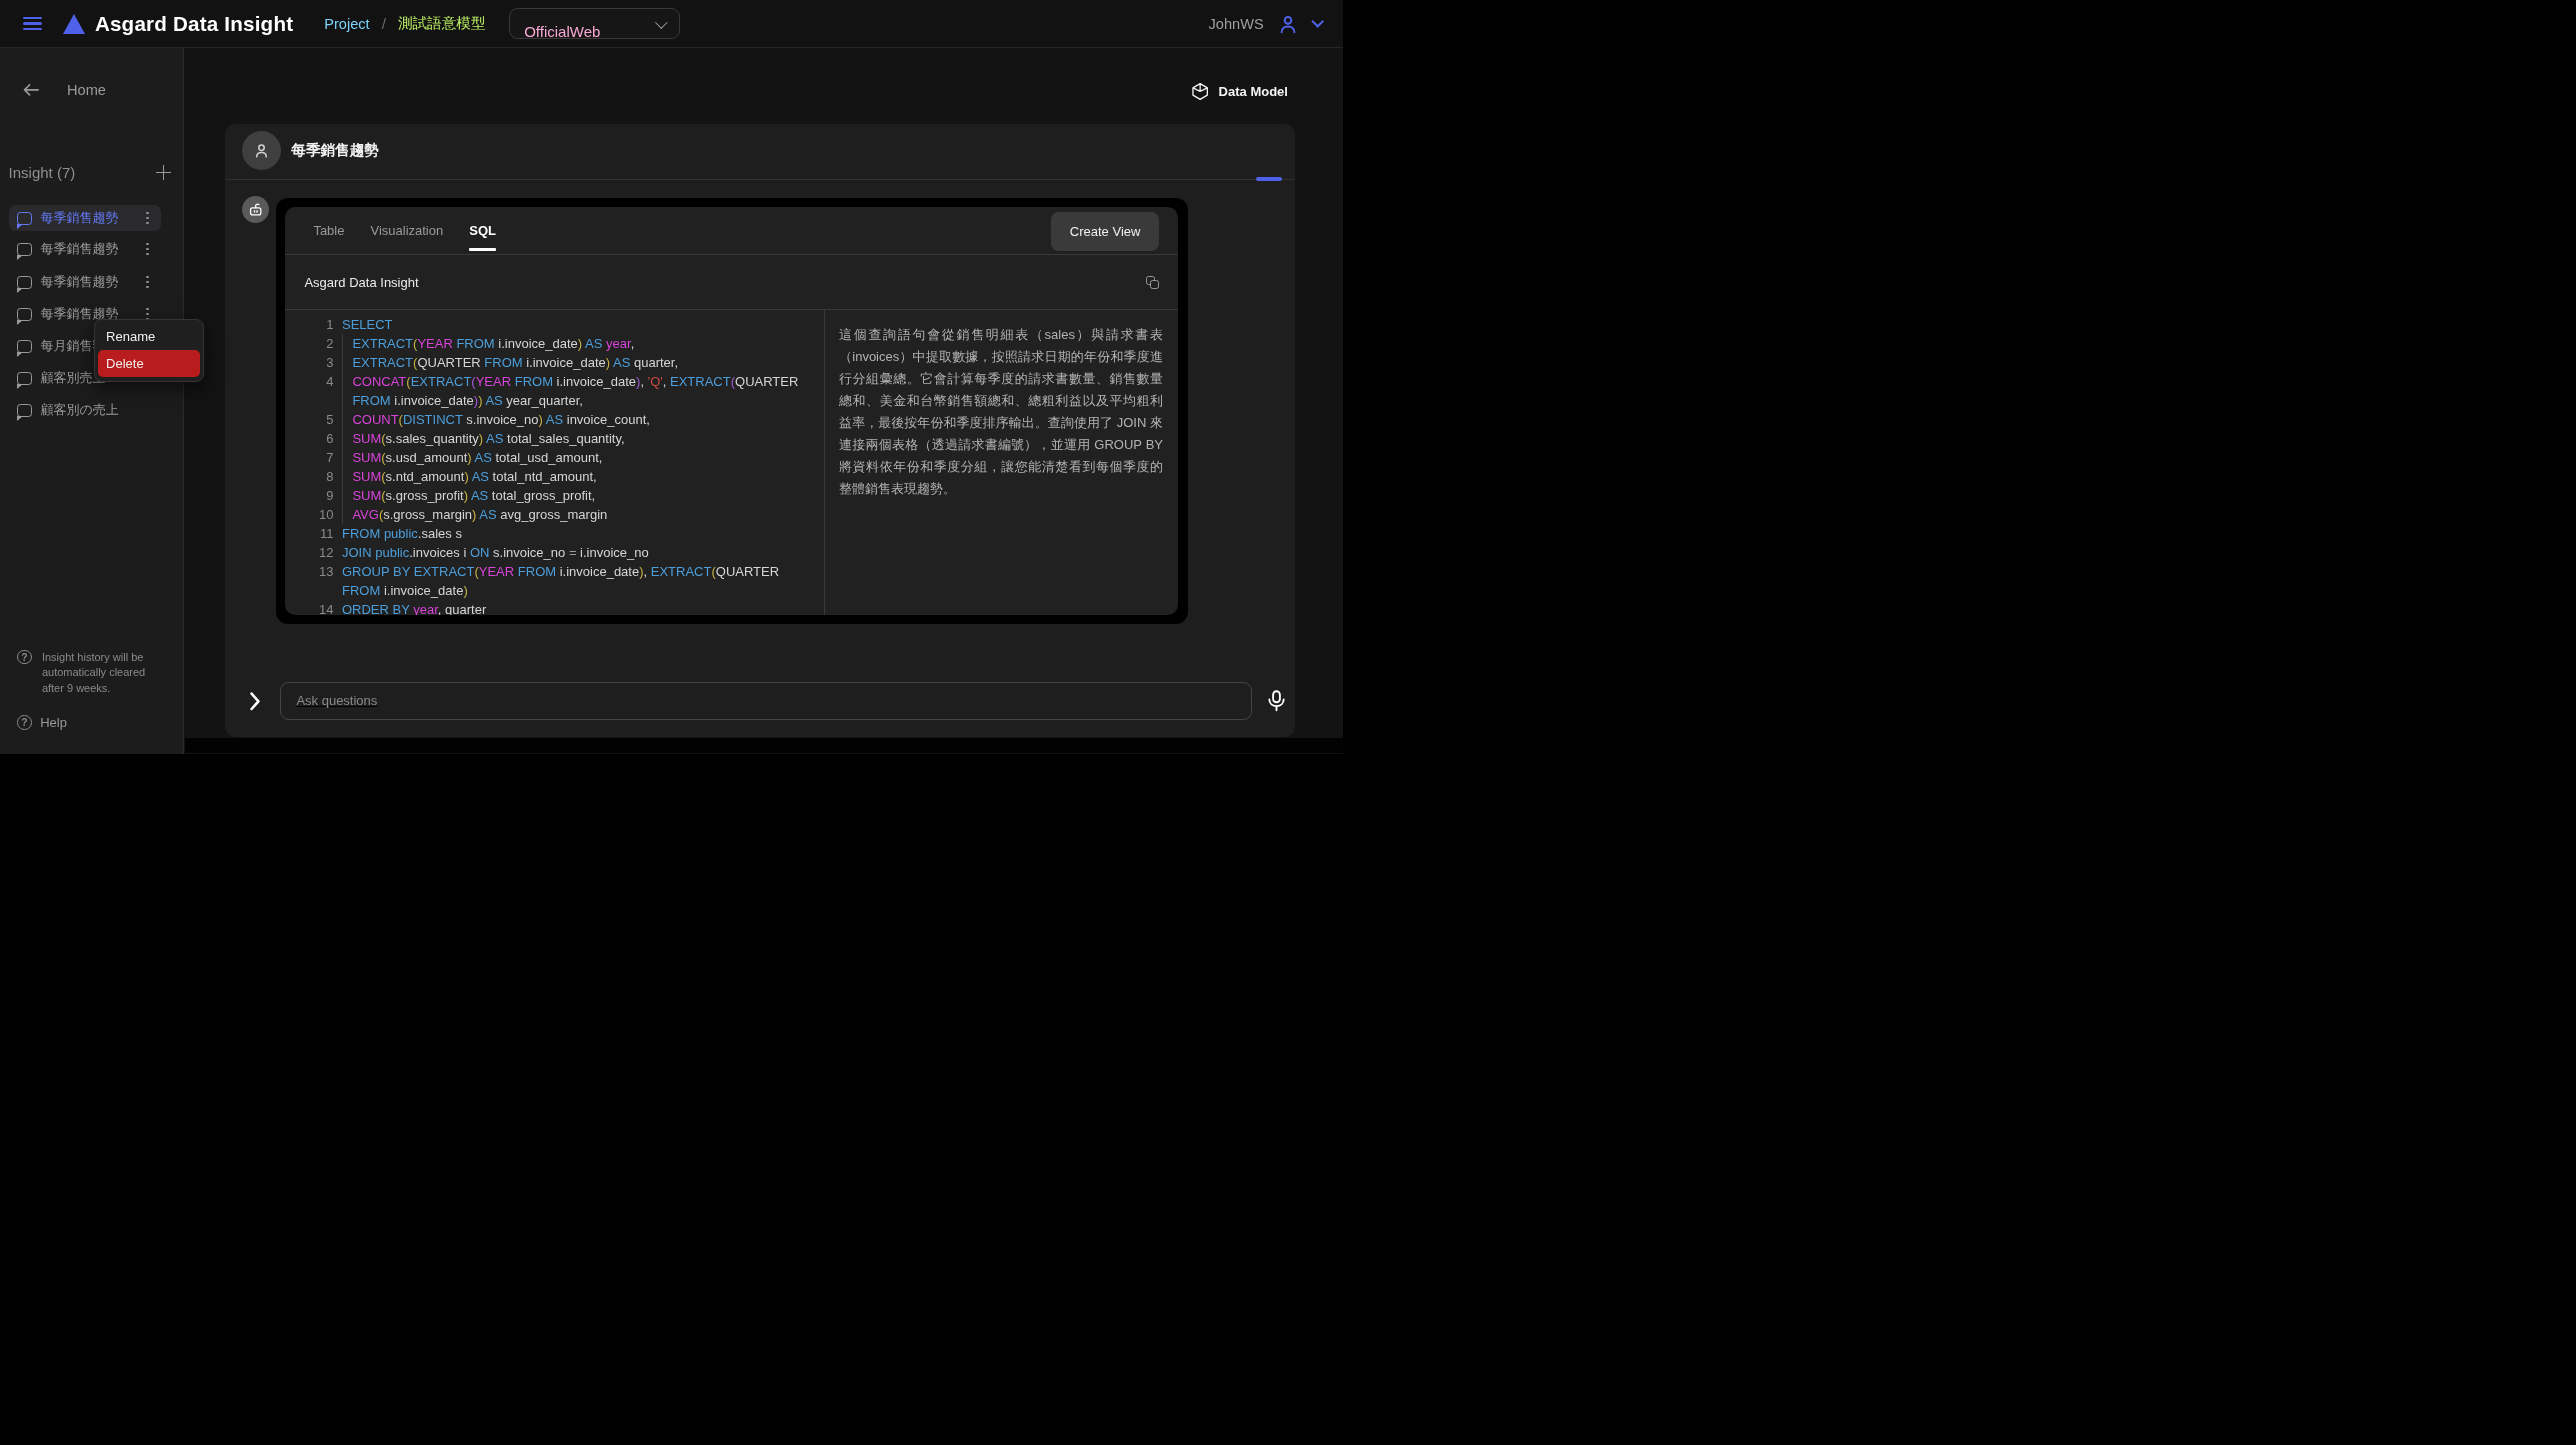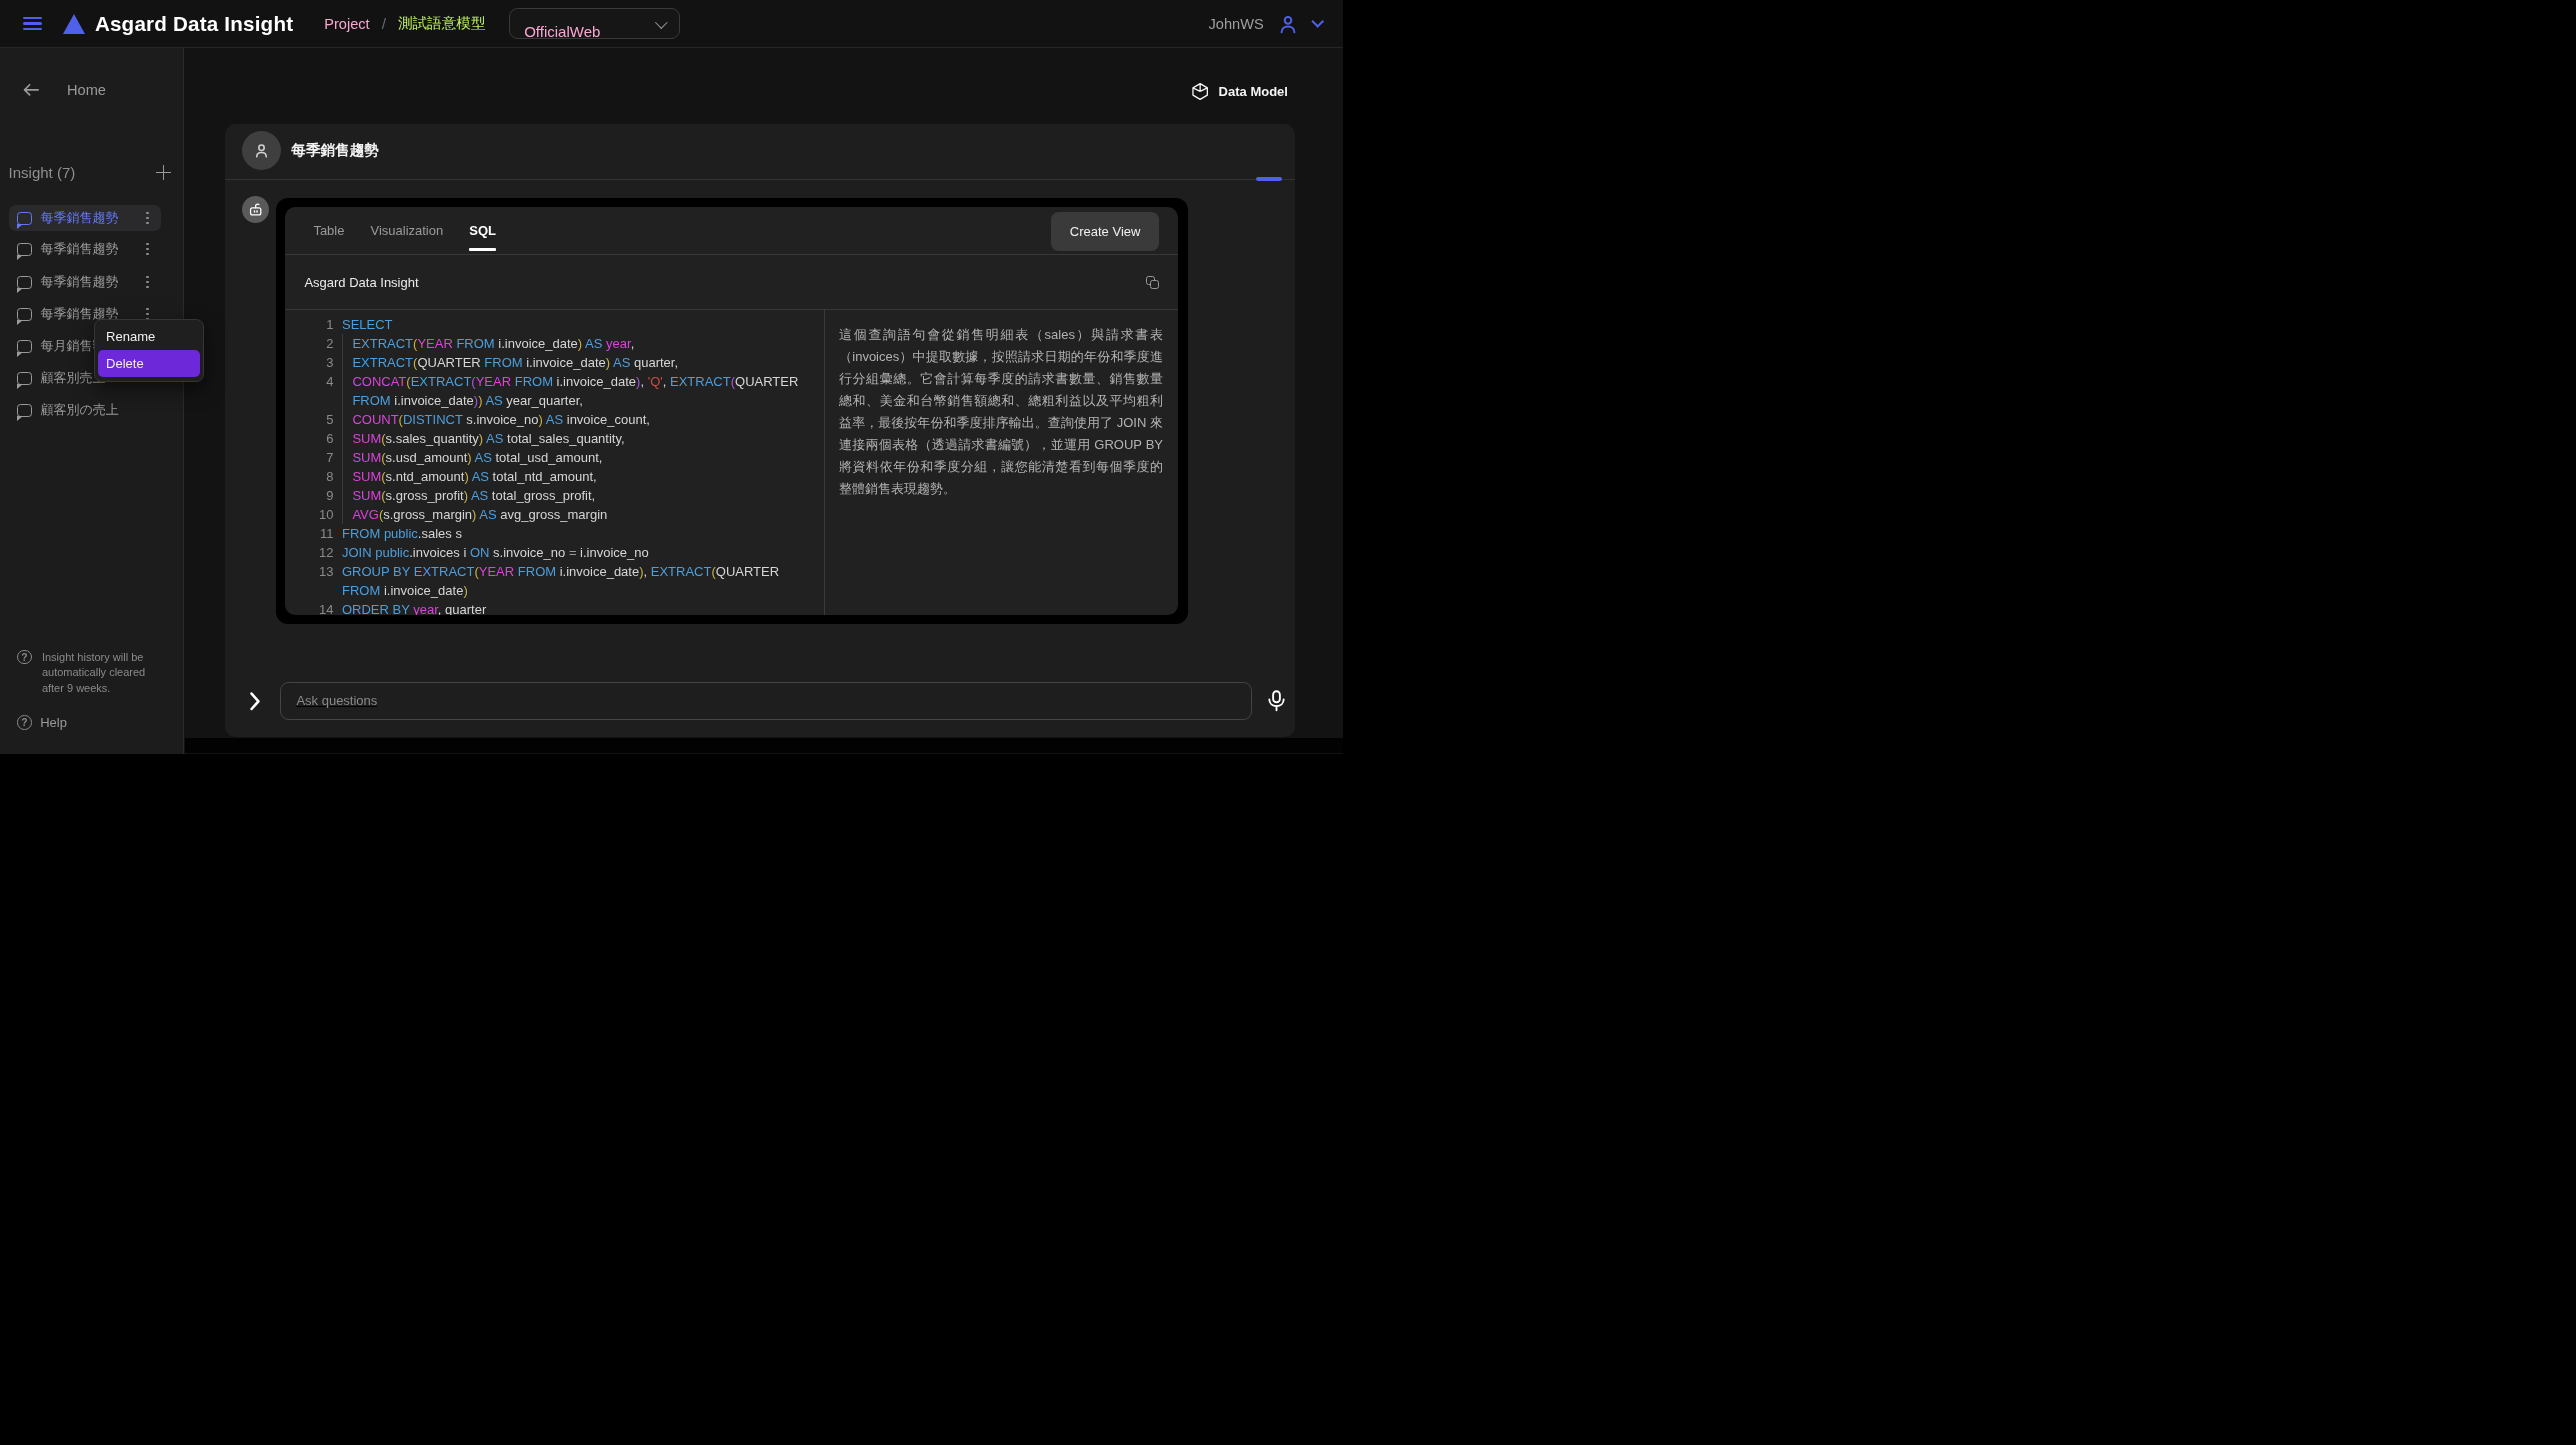--- a/index.html
+++ b/index.html
@@ -10,21 +10,21 @@
   #app { position:relative; width:1343px; height:754px; background:#121212; }
   #header { position:absolute; left:0; top:0; width:1343px; height:48px;
     background:#121212; border-bottom:0.9px solid #262626; display:flex; align-items:center; z-index:5; }
   .hamburger { width:19px; height:13.7px; margin-left:23px; display:flex; flex-direction:column;
     justify-content:space-between; cursor:pointer; }
   .hamburger span { display:block; height:2.6px; border-radius:1.7px; background:#4e61e8; }
   .logo-tri { width:0; height:0; margin-left:20.6px;
     border-left:11px solid transparent; border-right:11px solid transparent; border-bottom:20.6px solid #4e61e8; }
   .app-title { color:#ffffff; font-size:20.6px; font-weight:700; margin-left:10.3px; letter-spacing:0.2px; }
   .breadcrumb { display:flex; align-items:center; margin-left:31px; gap:12px; font-size:14.6px; }
-  .bc-section { color:#f9a8d4; }
+  .bc-section { color:#7dd3fc; }
   .bc-sep { color:#6a6a6a; font-size:15.4px; }
   .bc-page { color:#bef264; }
   .ws-select { margin-left:24px; height:31px; min-width:171px; border:0.9px solid #3a3a3a; border-radius:8.6px;
     display:flex; align-items:center; justify-content:space-between; padding:0 13.7px; cursor:pointer; background:#161616; }
   .ws-select .val { color:#f9a8d4; font-size:15px;margin-top:16px; }
   .chev { width:8.6px; height:8.6px; border-right:1.7px solid #9a9a9a; border-bottom:1.7px solid #9a9a9a;
     transform:rotate(45deg); margin-top:-3.4px; }
   .header-right { margin-left:auto; display:flex; align-items:center; margin-right:20.6px; gap:13.7px; }
   .user-name { color:#9e9e9e; font-size:14.6px; }
   .chev-blue { border-color:#4e61e8; width:9.4px; height:9.4px; border-width:2.1px; }
@@ -55,21 +55,21 @@
   .hist-row { display:flex; gap:10.3px; align-items:flex-start; }
   .hist-text { color:#8a8a8a; font-size:11px; line-height:15.4px; width:120px; }
   .help-row { display:flex; gap:8.6px; align-items:center; margin-top:19px; color:#9a9a9a; font-size:13px; cursor:pointer; }
 
   
   #ctx-menu { position:absolute; left:94px; top:319px; width:110px; background:#1f1f1f;
     border:0.9px solid #353535; border-radius:7.7px; box-shadow:0 6.9px 20.6px rgba(0,0,0,.55);
     z-index:20; padding:3.4px; }
   .ctx-item { height:27px; display:flex; align-items:center; padding:0 7.7px; border-radius:5.1px;
     color:#f0f0f0; font-size:13px; cursor:pointer; }
-  .ctx-item.hover { background:#6d28d9; }
+  .ctx-item.hover { background:#b91c1c; }
 
   
   #main-bg { position:absolute; left:185px; top:48px; right:0; bottom:0; background:#131313; }
   #bottom-strip { position:absolute; left:185px; top:738px; right:0; height:15.4px; background:#020202; }
   .datamodel-btn { position:absolute; left:1192px; top:83px; display:flex; align-items:center; gap:10.3px;
     color:#f5f5f5; font-size:13px; font-weight:600; cursor:pointer; z-index:3; }
   #panel { position:absolute; left:225px; top:124px; width:1070px; height:613px;
     background:#1e1e1e; border-radius:10.3px; z-index:2; }
   .q-row { position:absolute; left:17px; top:6.9px; display:flex; align-items:center; gap:10.3px; }
   .avatar { width:39px; height:39px; border-radius:50%; background:#3f3f3f;

